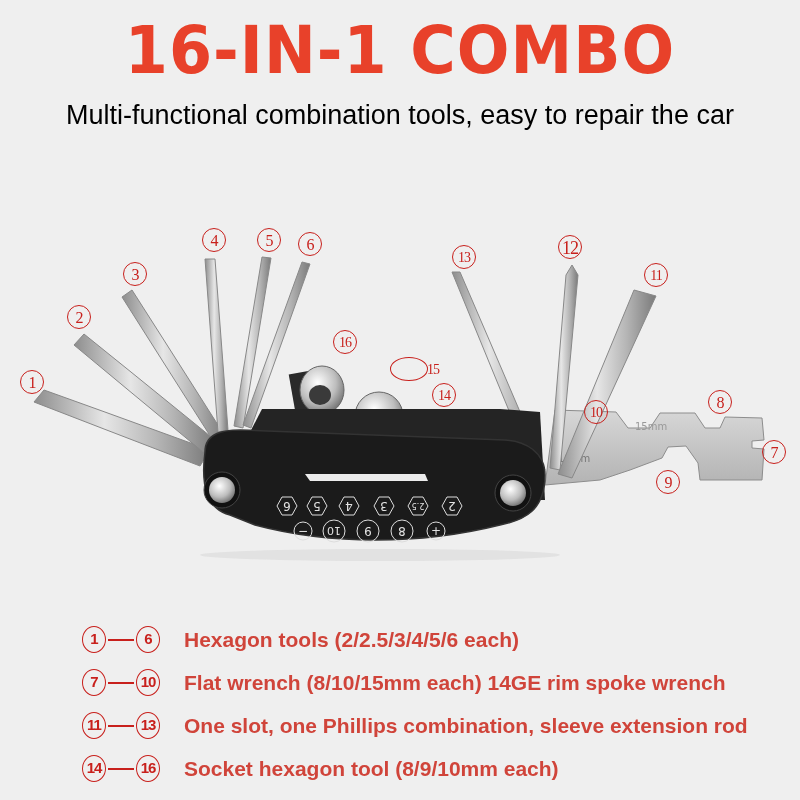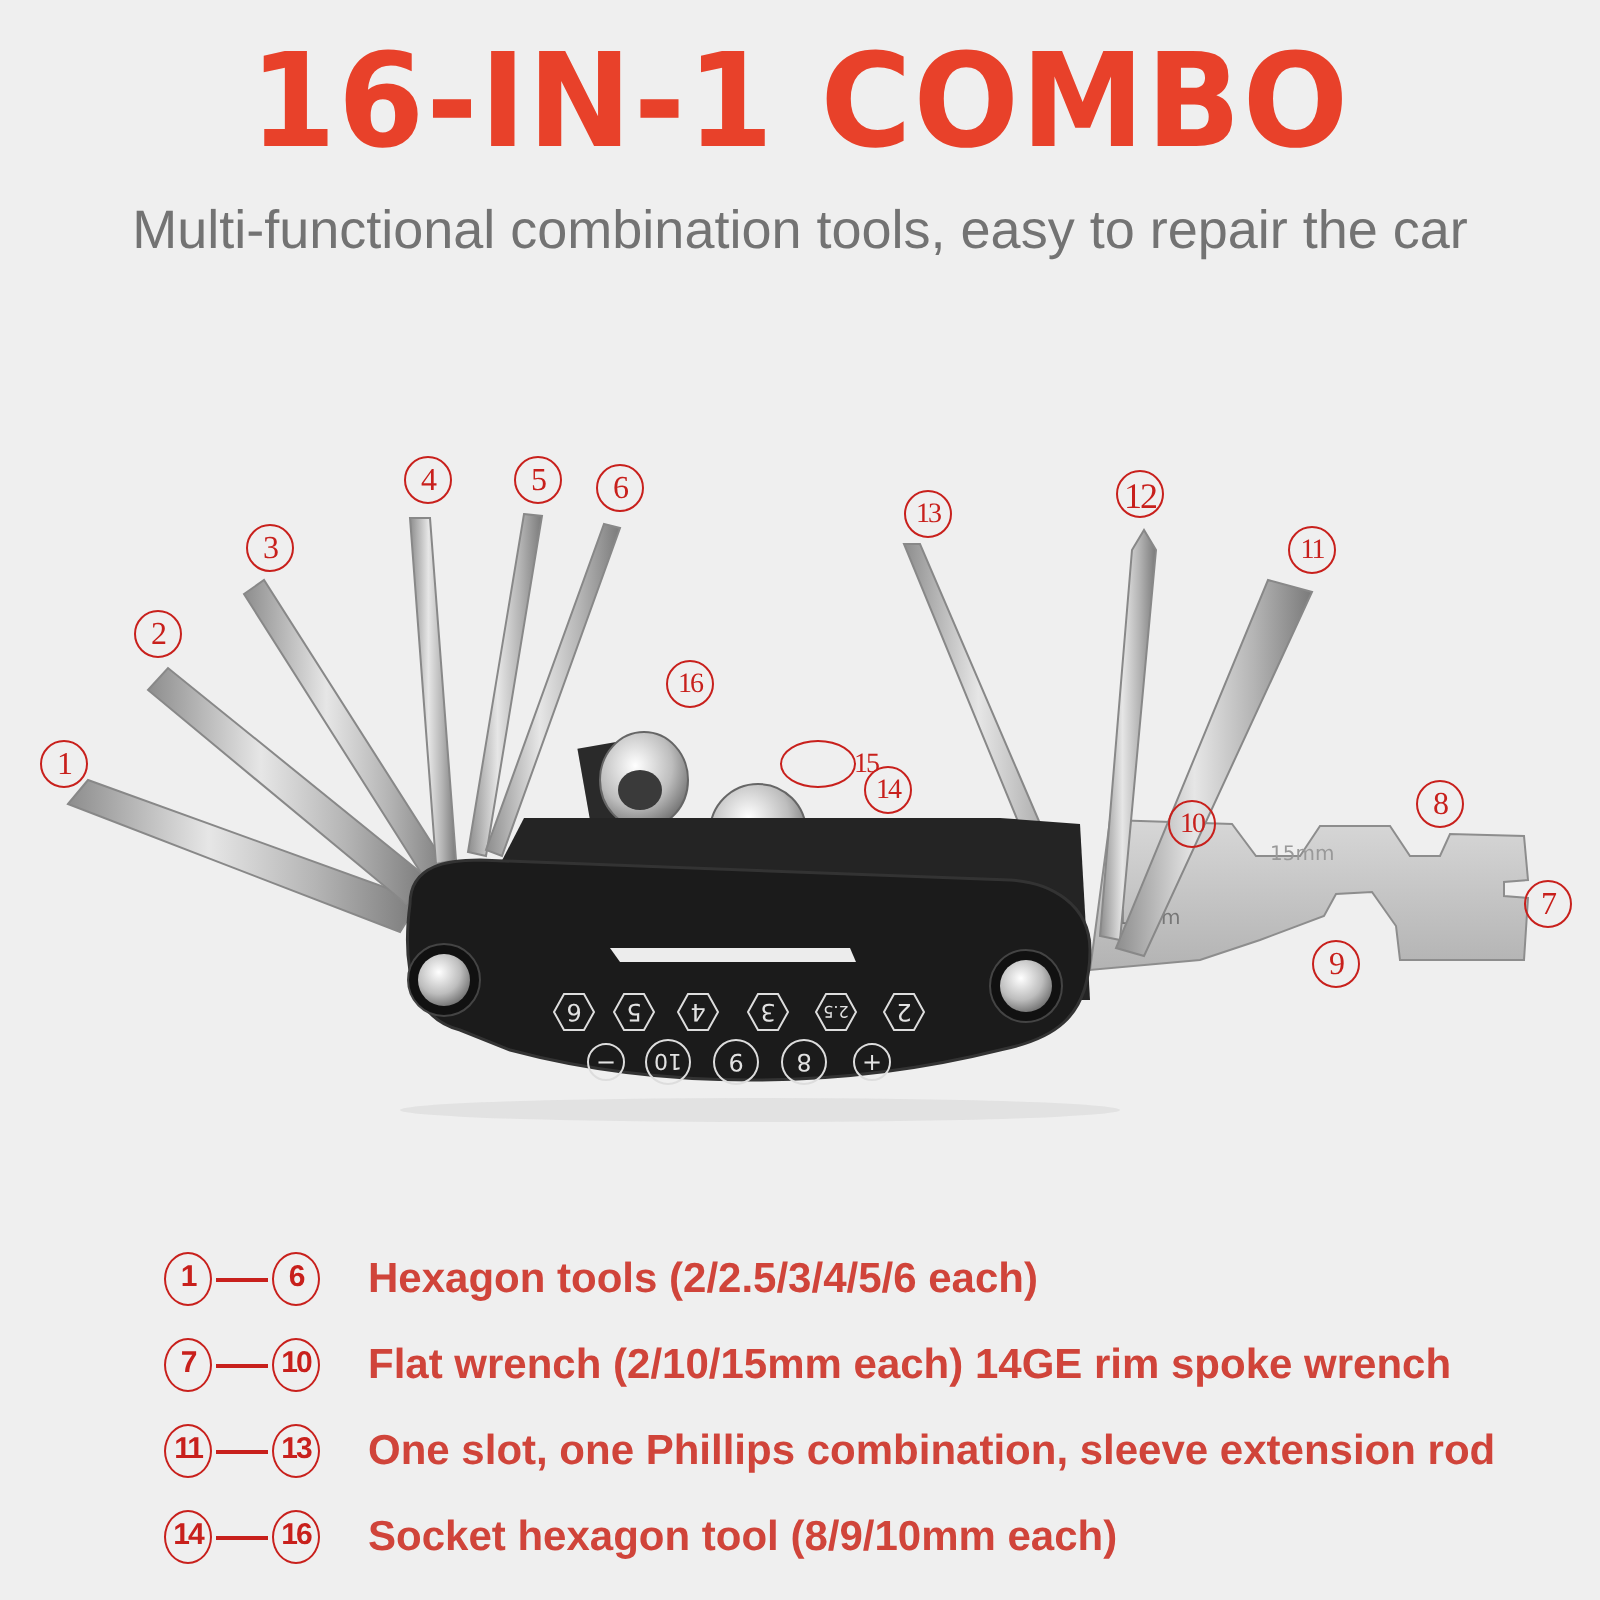--- a/index.html
+++ b/index.html
@@ -1,18 +1,18 @@
 <!DOCTYPE html>
 <html><head>
 <meta charset="utf-8">
 <style>
   html,body{margin:0;padding:0;}
   body{width:800px;height:800px;background:#efefef;position:relative;overflow:hidden;font-family:"Liberation Sans","DejaVu Sans",sans-serif;}
   .title{position:absolute;left:0;width:800px;top:14px;text-align:center;font-family:"DejaVu Sans",sans-serif;font-weight:900;font-size:62px;letter-spacing:1px;color:#e8412a;transform:scaleY(1.05);}
-  .subtitle{position:absolute;left:0;width:800px;top:100px;text-align:center;font-size:27px;color:#737373;}
+  .subtitle{position:absolute;left:0;width:800px;top:100px;text-align:center;font-size:27px;color:#000000;}
   .stage{position:absolute;left:0;top:0;width:800px;height:800px;}
   .callout{position:absolute;width:24px;height:24px;border:1.5px solid #c8201c;border-radius:50%;color:#c8201c;font-family:"Liberation Serif",serif;font-size:16px;line-height:24px;text-align:center;box-sizing:border-box;letter-spacing:-1px;}
   .legend{position:absolute;left:82px;top:618px;width:700px;}
   .legend-row{height:43px;display:flex;align-items:center;color:#d0443a;font-size:21px;}
   .range{display:flex;align-items:center;width:102px;}
   .rc{width:24px;height:27px;border:1.5px solid #c8201c;border-radius:50%;box-sizing:border-box;font-size:15px;font-weight:bold;line-height:24px;text-align:center;color:#c8201c;letter-spacing:-1px;}
   .dash{width:26px;height:2px;background:#c8201c;margin:0 2px;}
   .ltext{margin-left:0;font-weight:bold;}
 </style>
 </head>
@@ -142,21 +142,21 @@
   </svg>
 
   <div id="callouts">
       <div class="callout" style="left: 20px; top: 370px;">1</div>
       <div class="callout" style="left: 67px; top: 305px;">2</div>
       <div class="callout" style="left: 123px; top: 262px;">3</div>
       <div class="callout" style="left: 202px; top: 228px;">4</div>
       <div class="callout" style="left: 257px; top: 228px;">5</div>
       <div class="callout" style="left: 298px; top: 232px;">6</div>
       <div class="callout" style="left: 333px; top: 330px; font-size: 14px;">16</div>
-      <div class="callout" style="left: 390px; top: 370px; font-size: 14px; padding-left: 36px;">15</div>
+      <div class="callout" style="left: 390px; top: 357px; font-size: 14px; padding-left: 36px;">15</div>
       <div class="callout" style="left: 432px; top: 383px; font-size: 14px;">14</div>
       <div class="callout" style="left: 452px; top: 245px; font-size: 14px;">13</div>
       <div class="callout" style="left: 558px; top: 235px; font-size: 18px;">12</div>
       <div class="callout" style="left: 644px; top: 263px; font-size: 14px;">11</div>
       <div class="callout" style="left: 584px; top: 400px; font-size: 14px;">10</div>
       <div class="callout" style="left: 708px; top: 390px;">8</div>
       <div class="callout" style="left: 762px; top: 440px;">7</div>
       <div class="callout" style="left: 656px; top: 470px;">9</div>
     </div>
 </div>
@@ -169,21 +169,21 @@
       <span class="rc">6</span>
     </div>
     <span class="ltext">Hexagon tools (2/2.5/3/4/5/6 each)</span>
   </div>
   <div class="legend-row">
     <div class="range">
       <span class="rc">7</span>
       <span class="dash"></span>
       <span class="rc">10</span>
     </div>
-    <span class="ltext">Flat wrench (2/10/15mm each) 14GE rim spoke wrench</span>
+    <span class="ltext">Flat wrench (8/10/15mm each) 14GE rim spoke wrench</span>
   </div>
   <div class="legend-row">
     <div class="range">
       <span class="rc">11</span>
       <span class="dash"></span>
       <span class="rc">13</span>
     </div>
     <span class="ltext">One slot, one Phillips combination, sleeve extension rod</span>
   </div>
   <div class="legend-row">

